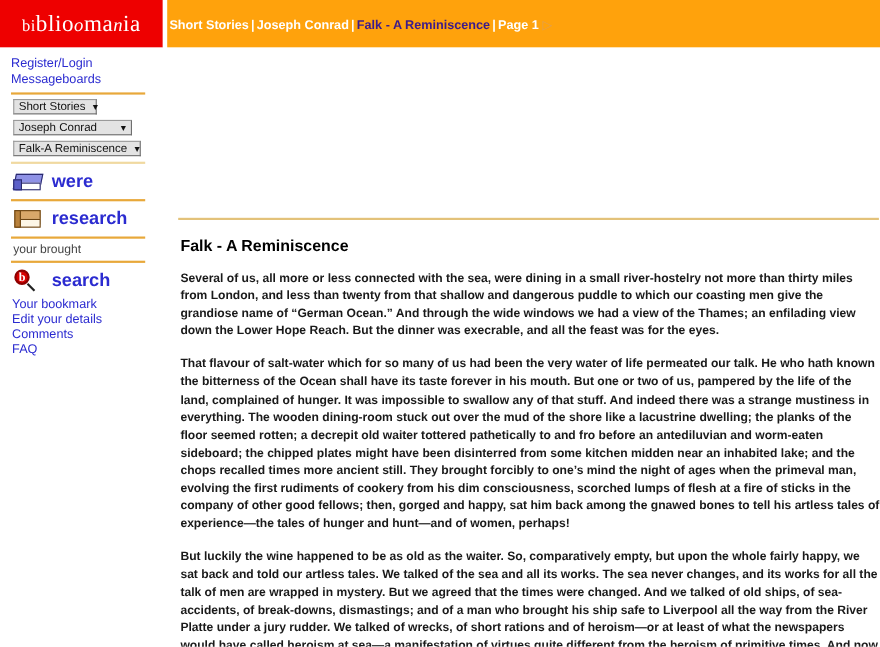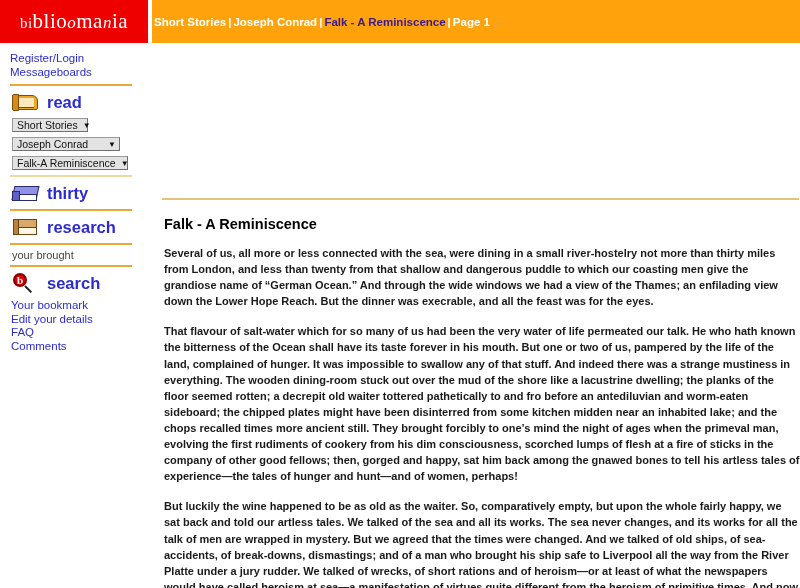--- a/index.html
+++ b/index.html
@@ -205,28 +205,20 @@
 
   <div class="sidebar">
 
     <div class="side-links">
       <a href="#">Register/Login</a>
       <a href="#">Messageboards</a>
     </div>
 
     <div class="rule"></div>
 
-    <div class="section">
-      <span class="ico ico-read">
-        <span class="cover"></span>
-          <span class="pages"></span>
-          <span class="spine"></span>
-      </span>
-      <span class="section-label">read</span>
-    </div>
 
     <div class="selects">
       <div class="sel sel-1">
         <span>Short Stories</span>
         <span class="caret">▼</span>
       </div>
       <div class="sel sel-2">
         <span>Joseph Conrad</span>
         <span class="caret">▼</span>
       </div>
@@ -237,21 +229,21 @@
     </div>
 
     <div class="rule pale"></div>
 
     <div class="section">
       <span class="ico ico-study">
         <span class="cover"></span>
           <span class="pages"></span>
           <span class="spine"></span>
       </span>
-      <span class="section-label">thirty</span>
+      <span class="section-label">were</span>
     </div>
 
     <div class="rule"></div>
 
     <div class="section">
       <span class="ico ico-res">
         <span class="cover"></span>
           <span class="pages"></span>
           <span class="spine"></span>
       </span>
@@ -270,22 +262,22 @@
         <span class="lens"></span>
           <span class="bee">b</span>
           <span class="handle"></span>
       </span>
       <span class="section-label">search</span>
     </div>
 
     <div class="sub-links">
       <a href="#">Your bookmark</a>
       <a href="#">Edit your details</a>
+      <a href="#">Comments</a>
       <a href="#">FAQ</a>
-      <a href="#">Comments</a>
     </div>
 
   </div>
 
   <div class="content">
     <div class="content-rule"></div>
     <div class="doc-title">Falk - A Reminiscence</div>
     <p class="para">Several of us, all more or less connected with the sea, were dining in a small river-hostelry not more than thirty miles from London, and less than twenty from that shallow and dangerous puddle to which our coasting men give the grandiose name of “German Ocean.” And through the wide windows we had a view of the Thames; an enfilading view down the Lower Hope Reach. But the dinner was execrable, and all the feast was for the eyes.</p>
     <p class="para">That flavour of salt-water which for so many of us had been the very water of life permeated our talk. He who hath known the bitterness of the Ocean shall have its taste forever in his mouth. But one or two of us, pampered by the life of the land, complained of hunger. It was impossible to swallow any of that stuff. And indeed there was a strange mustiness in everything. The wooden dining-room stuck out over the mud of the shore like a lacustrine dwelling; the planks of the floor seemed rotten; a decrepit old waiter tottered pathetically to and fro before an antediluvian and worm-eaten sideboard; the chipped plates might have been disinterred from some kitchen midden near an inhabited lake; and the chops recalled times more ancient still. They brought forcibly to one’s mind the night of ages when the primeval man, evolving the first rudiments of cookery from his dim consciousness, scorched lumps of flesh at a fire of sticks in the company of other good fellows; then, gorged and happy, sat him back among the gnawed bones to tell his artless tales of experience—the tales of hunger and hunt—and of women, perhaps!</p>
     <p class="para">But luckily the wine happened to be as old as the waiter. So, comparatively empty, but upon the whole fairly happy, we sat back and told our artless tales. We talked of the sea and all its works. The sea never changes, and its works for all the talk of men are wrapped in mystery. But we agreed that the times were changed. And we talked of old ships, of sea-accidents, of break-downs, dismastings; and of a man who brought his ship safe to Liverpool all the way from the River Platte under a jury rudder. We talked of wrecks, of short rations and of heroism—or at least of what the newspapers would have called heroism at sea—a manifestation of virtues quite different from the heroism of primitive times. And now and then falling silent all together we gazed at the sights of the river.</p>

